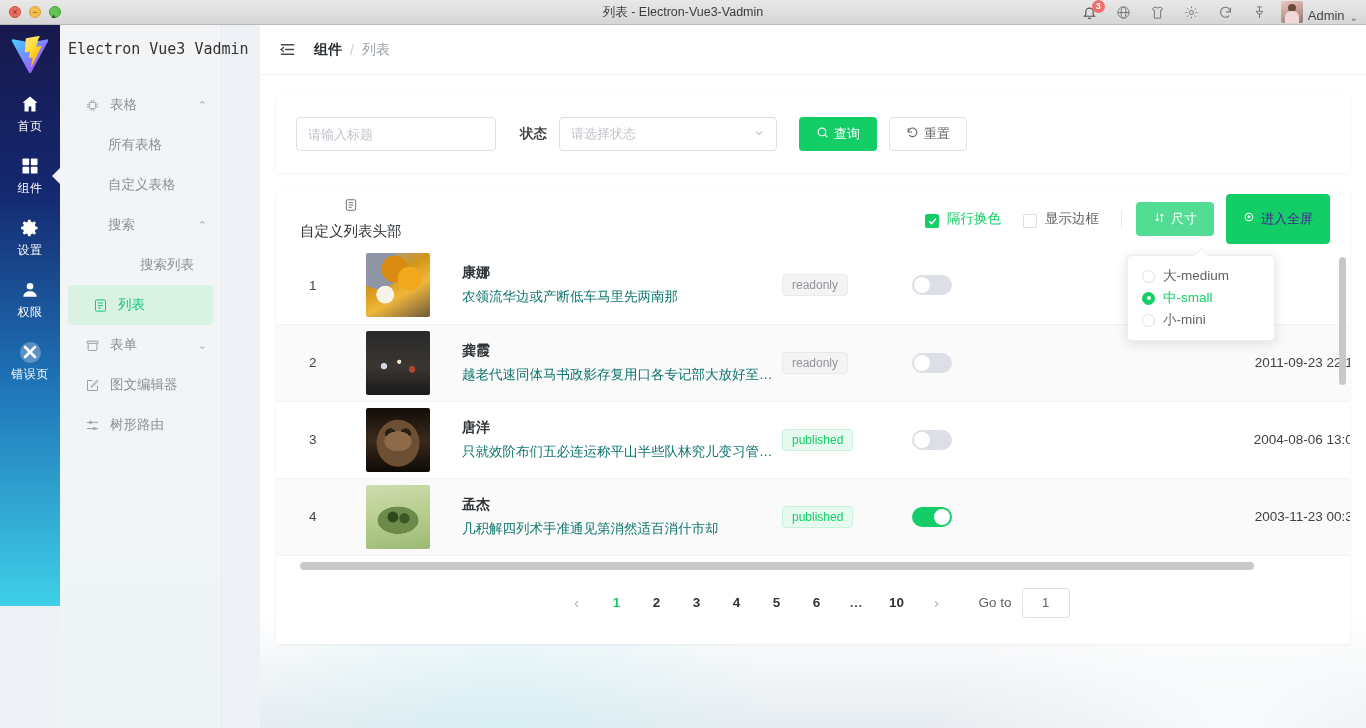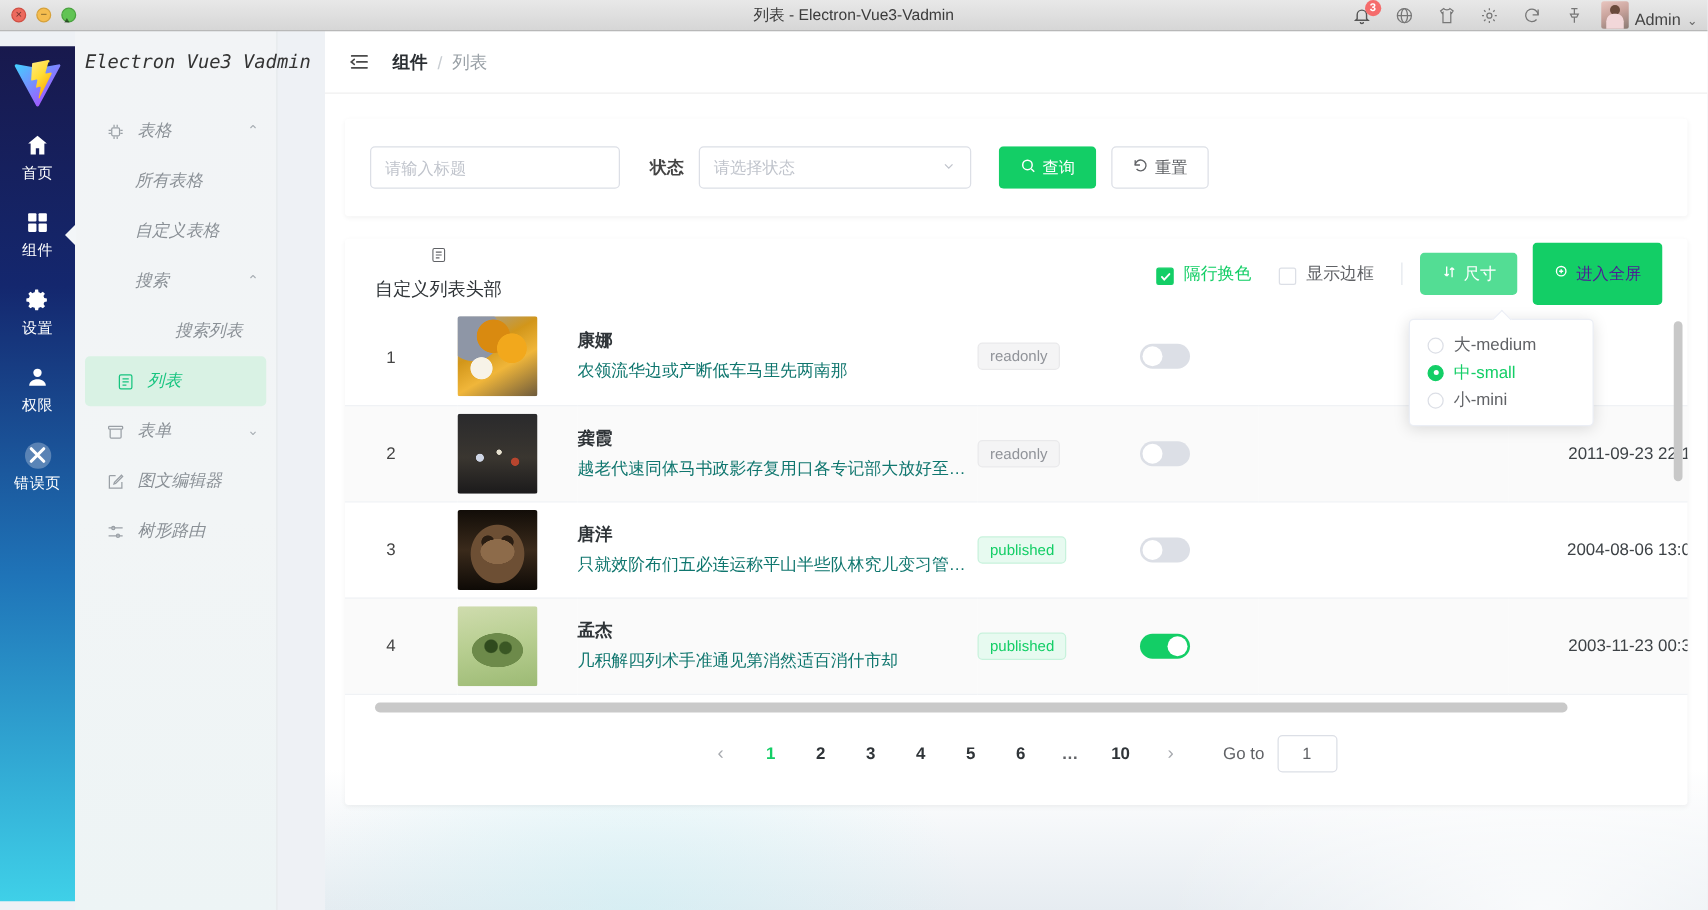--- a/index.html
+++ b/index.html
@@ -67,21 +67,21 @@
     border-radius:50%; background:#6a4a3c;
   }
   .admin-name { font-size: 13px; color: #444; }
   .chev-sm { font-size: 10px; color: #666; }
 
   
   .app { position: absolute; top: 25px; left: 0; width: 1366px; height: 703px; }
 
   
   .rail {
-    position: absolute; left: 0; top: 12px; width: 60px; height: 684px;
+    position: absolute; left: 0; top: 0; width: 60px; height: 581px;
     background: linear-gradient(180deg,#18194d 0%,#14276e 28%,#1f74b8 62%,#3fd0e8 100%);
     color: #fff; z-index: 20;
   }
   .logo {
     height: 58px; display: flex; align-items: center; justify-content: center;
   }
   .rail-item {
     height: 62px; display: flex; flex-direction: column; align-items: center;
     justify-content: center; gap: 3px; position: relative;
   }
@@ -99,21 +99,20 @@
     background: rgba(255,255,255,.28);
     display: flex; align-items: center; justify-content: center;
   }
   .err-circle svg { width: 11px; height: 11px; stroke: #fff; }
 
   
   .subnav {
     position: absolute; left: 60px; top: 0; width: 162px; height: 703px;
     background: linear-gradient(180deg,#f2f4f6 0%,#f2f5f6 55%,#edf4f5 100%);
     border-right: 1px solid #e6eaec;
-    font-style: italic;
   }
   .brand {
     height: 48px; display: flex; align-items: center; padding-left: 8px;
     font-family: "DejaVu Sans Mono","Liberation Mono",monospace;
     font-size: 15px; color: #333; white-space: nowrap;
   }
   .menu { padding-top: 12px; }
   .menu-row {
     height: 40px; display: flex; align-items: center;
     font-size: 13.5px; color: #8a9096; cursor: pointer;

